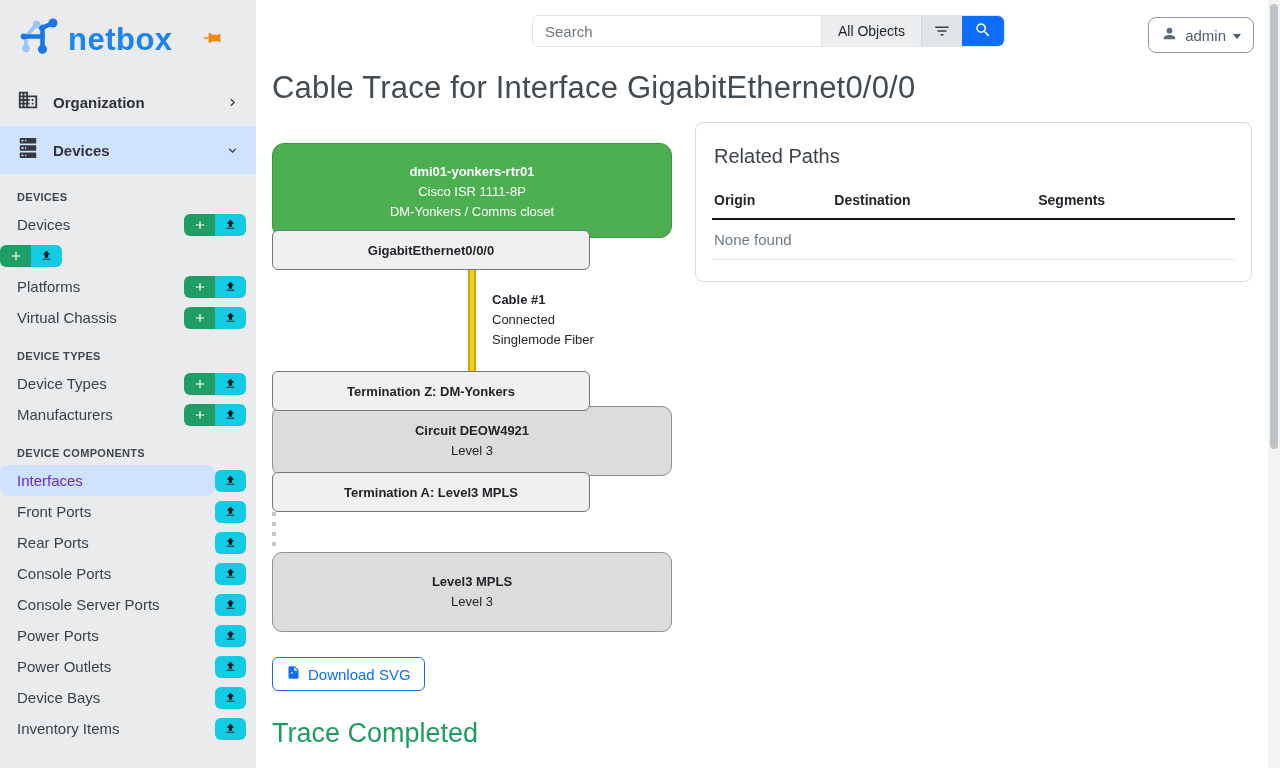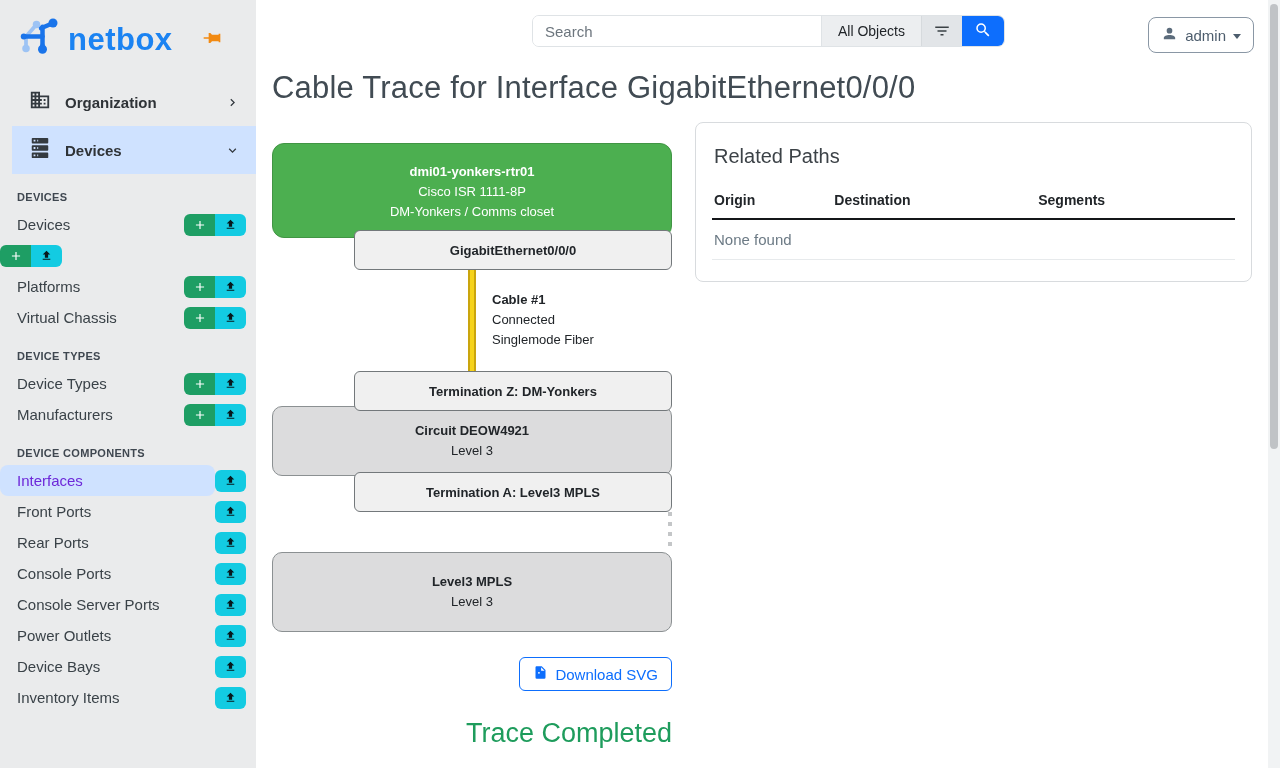--- a/index.html
+++ b/index.html
@@ -7,21 +7,21 @@
     font-family:"Liberation Sans","DejaVu Sans",sans-serif; color:#343a40; }
 
   
   .sidebar { position:absolute; left:0; top:0; width:256px; height:768px;
     background:#eaebec; overflow:hidden; }
   .logo-row { display:flex; align-items:center; padding:14px 16px 12px 14px; height:78px; }
   .logo-text { font-size:31px; font-weight:bold; color:#1b83f2; letter-spacing:0.5px; margin-left:6px; }
   .pin-btn { margin-left:auto; margin-right:18px; cursor:pointer; }
 
   .nav-group { display:flex; align-items:center; height:48px; padding:0 16px 0 17px;
-    cursor:pointer;margin-left:12px; }
+    cursor:pointer; }
   .nav-group.active { background:#cfe2ff; }
   .nav-group .glabel { font-size:15px; font-weight:700; color:#2f3337; margin-left:14px; }
   .nav-group .chev { margin-left:auto; display:flex; }
 
   .section-header { font-size:11px; font-weight:700; color:#3f4750; letter-spacing:0.3px;
     padding:17px 17px 6px 17px; }
   .nav-item { display:flex; align-items:center; height:31px; padding-right:10px; }
   .nav-link { flex:1; font-size:15px; color:#3a4248; padding:4px 0 4px 17px; height:31px;
     display:flex; align-items:center; cursor:pointer; border-radius:8px; }
   .nav-link.active { background:#cfe2ff; color:#6d28d9; }
@@ -49,21 +49,21 @@
   .user-btn { position:absolute; right:14px; top:17px; height:36px; display:flex; align-items:center;
     gap:7px; padding:1px 12px; border:1px solid #8a97a5; border-radius:8px; cursor:pointer;
     color:#4d5d6d; font-size:15px; background:#fff; }
   .caret-down { width:0; height:0; border-left:4.5px solid transparent;
     border-right:4.5px solid transparent; border-top:5px solid #4d5d6d; margin-top:2px; }
 
   .page-title { font-size:31px; font-weight:400; color:#414b53; margin:4px 0 0 16px; letter-spacing:0.2px; }
 
   .content { display:flex; margin-top:16px; }
   .trace-col { width:400px; margin-left:16px; padding-top:21px; flex:none;
-    display:flex; flex-direction:column; align-items:flex-end; }
+    display:flex; flex-direction:column; align-items:flex-start; }
 
   .node { width:400px; border-radius:12px; text-align:center; }
   .node-device { background:#4caf50; border:1px solid #419544; color:#fff; height:95px; padding-top:18px; }
   .node-device .nline { line-height:20px; font-size:13px; }
   .node-device .nname { font-weight:700; }
   .small-box { width:318px; height:40px; background:#f0f0f0; border:1px solid #73787b;
     border-radius:6px; display:flex; align-items:center; justify-content:center;
     font-size:13px; font-weight:700; color:#212529; position:relative; z-index:3; }
   .port-box { margin-top:-8px; }
   .cable-wrap { position:relative; width:400px; height:101px; }
@@ -293,20 +293,30 @@
     <span class="btn-pair">
         <span class="sbtn imp solo">
           <svg width="13" height="13" viewBox="0 0 24 24">
             <path fill="#07181c" d="M9,16V10H5L12,3L19,10H15V16H9M5,20V18H19V20H5Z"></path>
           </svg>
         </span>
       </span>
   </div>
   <div class="nav-item">
     <span class="nav-link">Console Server Ports</span>
+    <span class="btn-pair">
+        <span class="sbtn imp solo">
+          <svg width="13" height="13" viewBox="0 0 24 24">
+            <path fill="#07181c" d="M9,16V10H5L12,3L19,10H15V16H9M5,20V18H19V20H5Z"></path>
+          </svg>
+        </span>
+      </span>
+  </div>
+  <div class="nav-item">
+    <span class="nav-link">Power Ports</span>
     <span class="btn-pair">
         <span class="sbtn imp solo">
           <svg width="13" height="13" viewBox="0 0 24 24">
             <path fill="#07181c" d="M9,16V10H5L12,3L19,10H15V16H9M5,20V18H19V20H5Z"></path>
           </svg>
         </span>
       </span>
   </div>
   <div class="nav-item">
     <span class="nav-link">Power Outlets</span>

